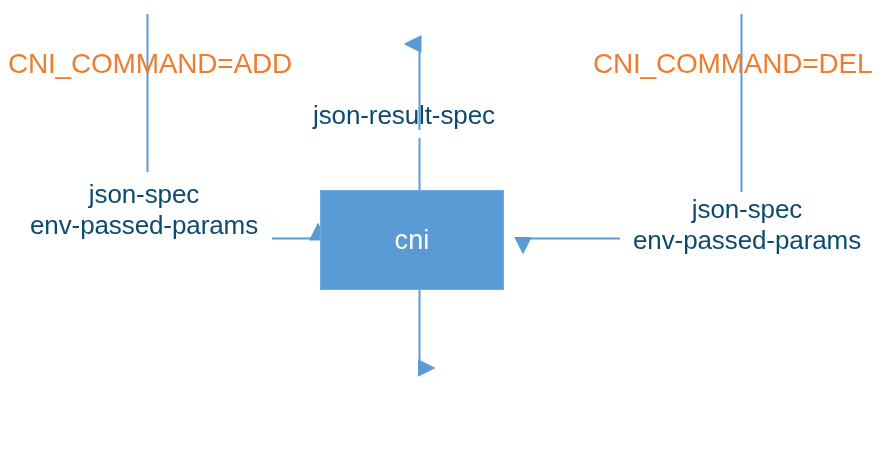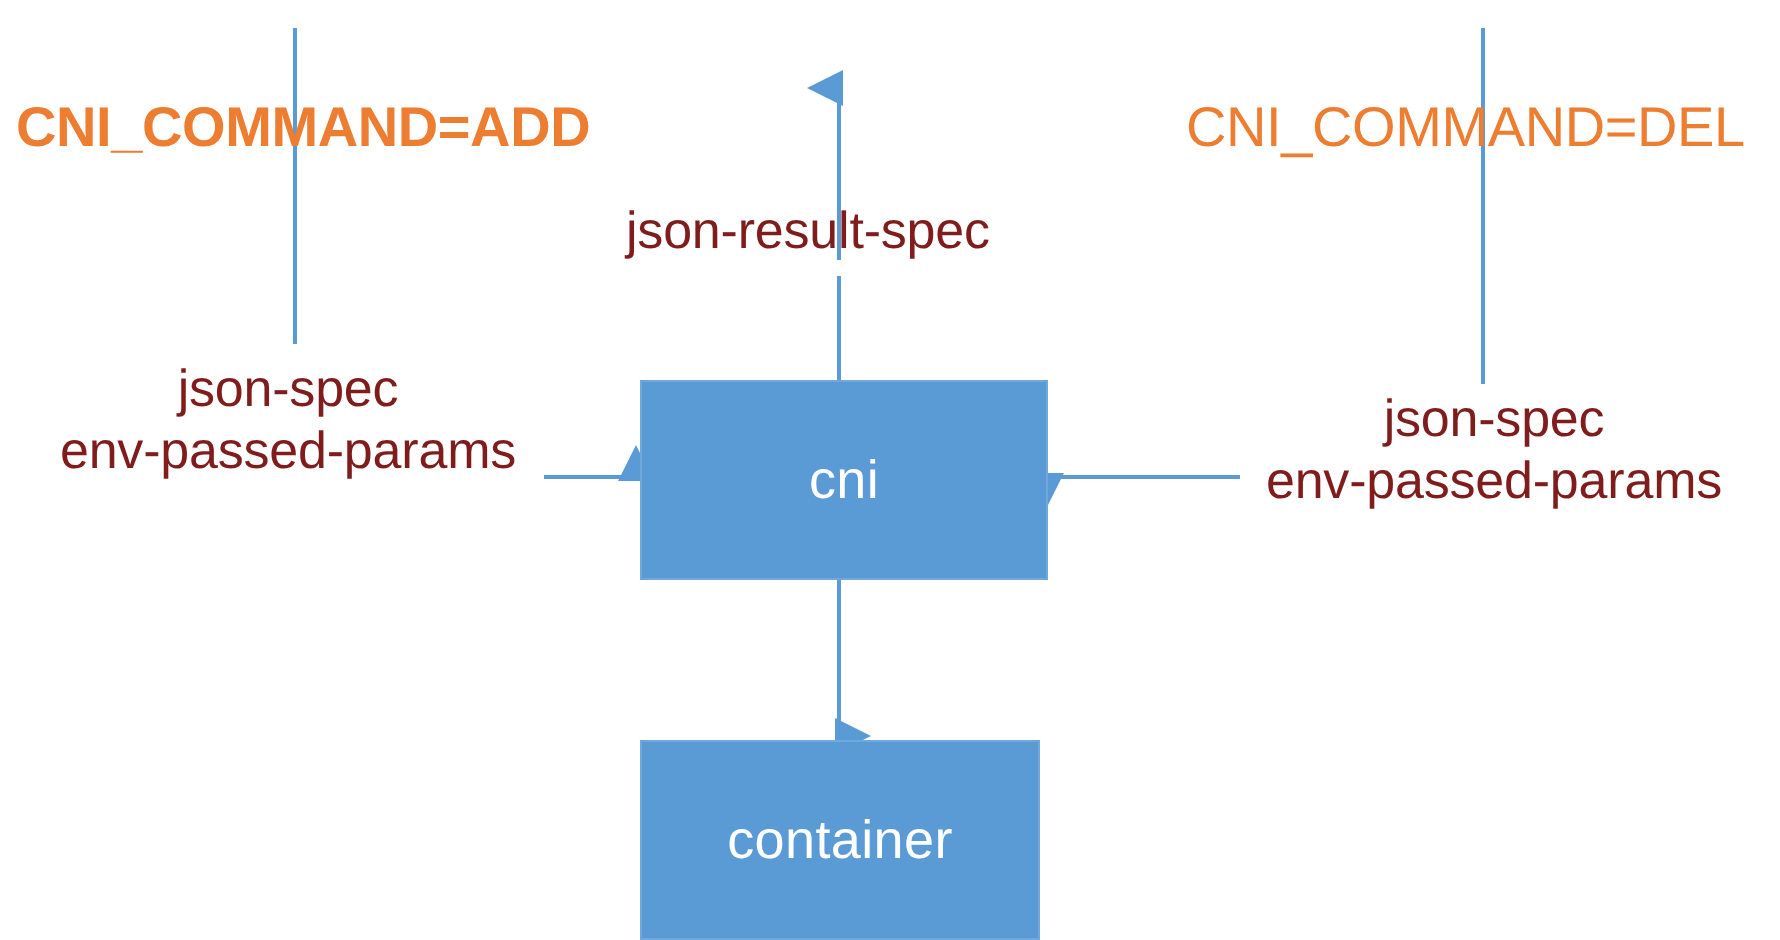--- a/index.html
+++ b/index.html
@@ -33,21 +33,21 @@
     align-items: center;
     justify-content: center;
     color: #ffffff;
     font-family: "Liberation Sans", sans-serif;
     font-weight: 400;
     letter-spacing: 0.2px;
   }
   #node-cni {
     left: 320px;
     top: 190px;
-    width: 204px;
+    width: 184px;
     height: 100px;
     font-size: 27px;
   }
   #node-container {
     left: 320px;
     top: 370px;
     width: 200px;
     height: 100px;
     font-size: 27px;
   }
@@ -56,28 +56,27 @@
     font-family: "Liberation Sans", sans-serif;
     white-space: nowrap;
     line-height: 1.18;
   }
   .label-env {
     color: #ED7D31;
     font-size: 28px;
     letter-spacing: -0.2px;
   }
   .label-flow {
-    color: #7f1d1d;
+    color: #0c4a6e;
     font-size: 26px;
     letter-spacing: -0.1px;
   }
   #label-cmd-add {
     left: 8px;
     top: 47px;
-    font-weight: bold;
   }
   #label-cmd-del {
     left: 593px;
     top: 47px;
     text-align: center;
   }
   #label-json-result-spec {
     left: 313px;
     top: 100px;
   }
@@ -126,23 +125,20 @@
 
     <line x1="620" y1="238.5" x2="523" y2="238.5" stroke="#5B9BD5" stroke-width="2" marker-end="url(#arrow-left)"></line>
 
     <line x1="419.5" y1="290" x2="419.5" y2="368" stroke="#5B9BD5" stroke-width="2" marker-end="url(#arrow-down)"></line>
   </svg>
 
   <div class="node-box" id="node-cni">
     <span>cni</span>
   </div>
 
-  <div class="node-box" id="node-container">
-    <span>container</span>
-  </div>
 
   <div class="label label-env" id="label-cmd-add">CNI_COMMAND=ADD</div>
 
   <div class="label label-env" id="label-cmd-del">CNI_COMMAND=DEL</div>
 
   <div class="label label-flow" id="label-json-result-spec">json-result-spec</div>
 
   <div class="label label-flow" id="label-left-params">
     <div>json-spec</div>
     <div>env-passed-params</div>

